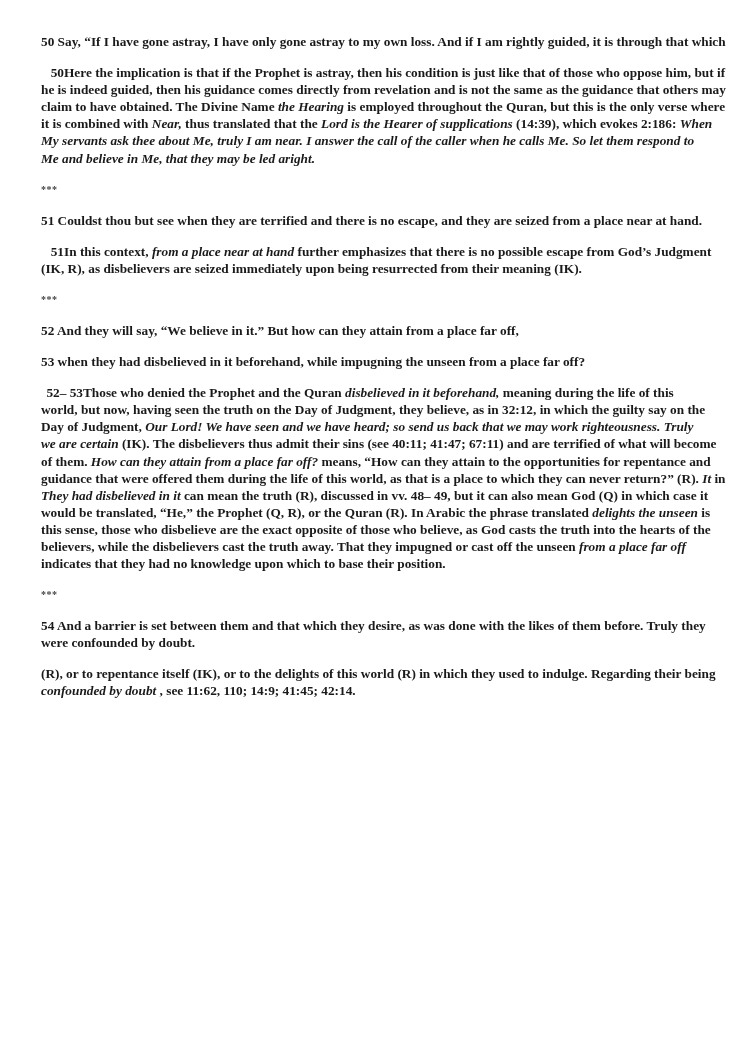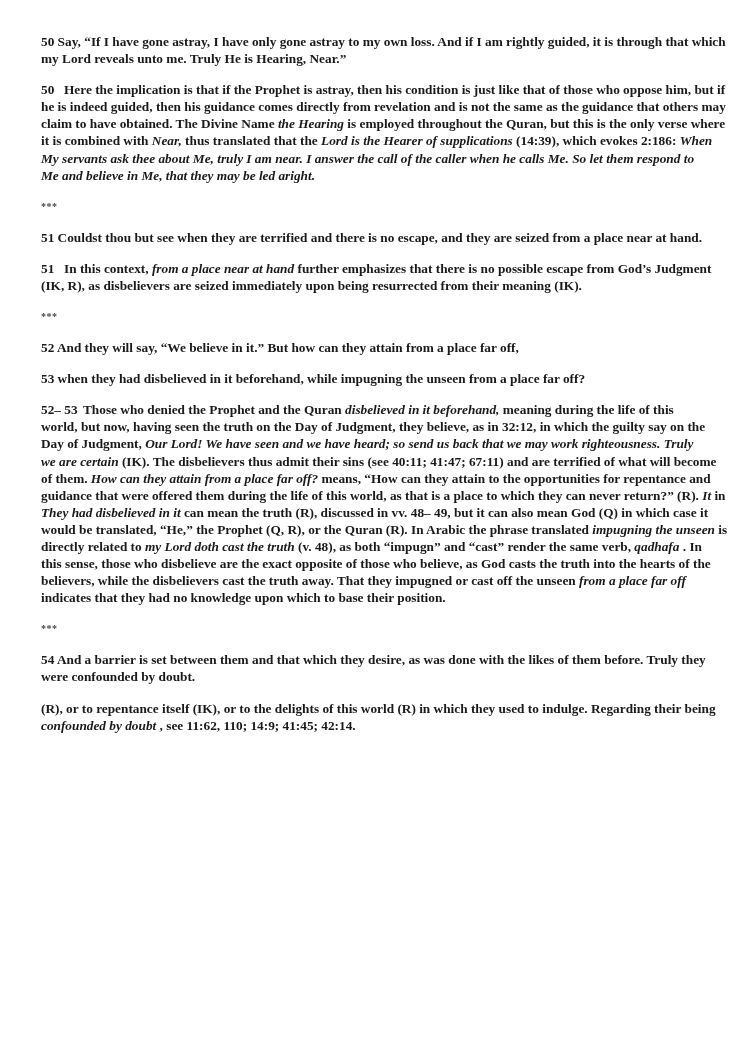--- a/index.html
+++ b/index.html
@@ -35,33 +35,33 @@
       margin: 0 0 14px 0;
       line-height: 17.1px;
       font-size: 10px;
       color: #444;
       letter-spacing: 0.5px;
       height: 17px;
     }
     .com-num {
       display: inline-block;
       width: 23px;
+      text-align: right;
     }
     .com-num.wide {
       width: 42px;
     }
     i { font-style: italic; }
   </style>
 </head>
 <body>
 
 <div class="page" id="page">
     <p class="para verse">
       <span class="line"><span>50 Say, “If I have gone astray, I have only gone astray to my own loss. And if I am rightly guided, it is through that which</span></span>
-      <span class="line"><span>my Lord reveals unto me. Truly He is Hearing, Near.”</span></span>
     </p>
     <p class="para commentary">
       <span class="line"><span class="com-num">50</span><span>Here the implication is that if the Prophet is astray, then his condition is just like that of those who oppose him, but if</span></span>
       <span class="line"><span>he is indeed guided, then his guidance comes directly from revelation and is not the same as the guidance that others may</span></span>
       <span class="line"><span>claim to have obtained. The Divine Name </span><i>the Hearing</i><span> is employed throughout the Quran, but this is the only verse where</span></span>
       <span class="line"><span>it is combined with </span><i>Near,</i><span> thus translated that the </span><i>Lord is the Hearer of supplications</i><span> (14:39), which evokes 2:186: </span><i>When</i></span>
       <span class="line"><i>My servants ask thee about Me, truly I am near. I answer the call of the caller when he calls Me. So let them respond to</i></span>
       <span class="line"><i>Me and believe in Me, that they may be led aright.</i></span>
     </p>
     <p class="sep">***</p>
@@ -80,22 +80,21 @@
       <span class="line"><span>53 when they had disbelieved in it beforehand, while impugning the unseen from a place far off?</span></span>
     </p>
     <p class="para commentary">
       <span class="line"><span class="com-num wide">52– 53</span><span>Those who denied the Prophet and the Quran </span><i>disbelieved in it beforehand,</i><span> meaning during the life of this</span></span>
       <span class="line"><span>world, but now, having seen the truth on the Day of Judgment, they believe, as in 32:12, in which the guilty say on the</span></span>
       <span class="line"><span>Day of Judgment, </span><i>Our Lord! We have seen and we have heard; so send us back that we may work righteousness. Truly</i></span>
       <span class="line"><i>we are certain</i><span> (IK). The disbelievers thus admit their sins (see 40:11; 41:47; 67:11) and are terrified of what will become</span></span>
       <span class="line"><span>of them. </span><i>How can they attain from a place far off?</i><span> means, “How can they attain to the opportunities for repentance and</span></span>
       <span class="line"><span>guidance that were offered them during the life of this world, as that is a place to which they can never return?” (R). </span><i>It</i><span> in</span></span>
       <span class="line"><i>They had disbelieved in it</i><span> can mean the truth (R), discussed in vv. 48– 49, but it can also mean God (Q) in which case it</span></span>
-      <span class="line"><span>would be translated, “He,” the Prophet (Q, R), or the Quran (R). In Arabic the phrase translated </span><i>impugning the unseen</i><span> is</span></span>
-      <span class="line"><span>directly related to </span><i>my Lord doth cast the truth</i><span> (v. 48), as both “impugn” and “cast” render the same verb, </span><i>qadhafa</i><span> . In</span></span>
+      <span class="line"><span>would be translated, “He,” the Prophet (Q, R), or the Quran (R). In Arabic the phrase translated </span><i>delights the unseen</i><span> is</span></span>
       <span class="line"><span>this sense, those who disbelieve are the exact opposite of those who believe, as God casts the truth into the hearts of the</span></span>
       <span class="line"><span>believers, while the disbelievers cast the truth away. That they impugned or cast off the unseen </span><i>from a place far off</i></span>
       <span class="line"><span>indicates that they had no knowledge upon which to base their position.</span></span>
     </p>
     <p class="sep">***</p>
     <p class="para verse">
       <span class="line"><span>54 And a barrier is set between them and that which they desire, as was done with the likes of them before. Truly they</span></span>
       <span class="line"><span>were confounded by doubt.</span></span>
     </p>
     <p class="para commentary">

